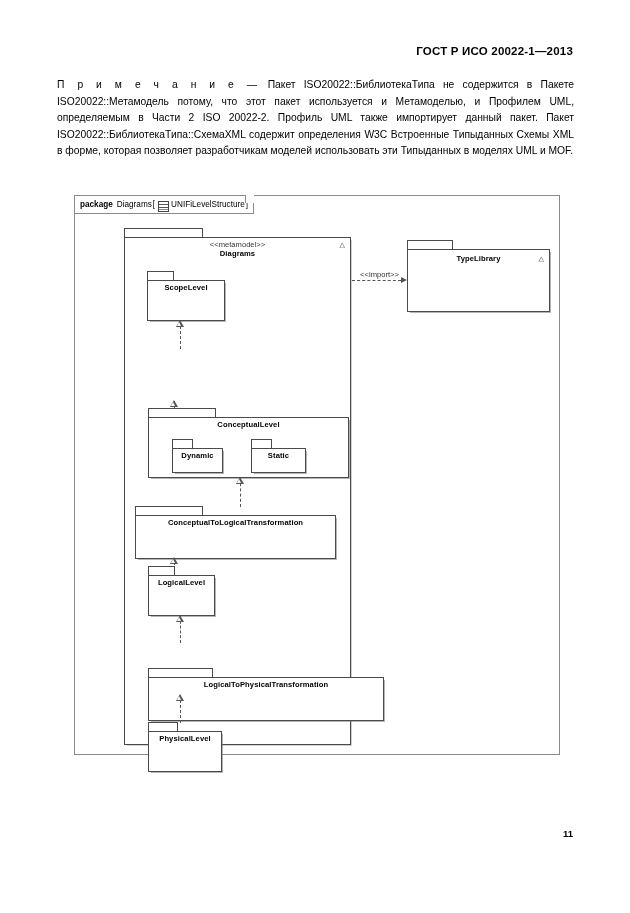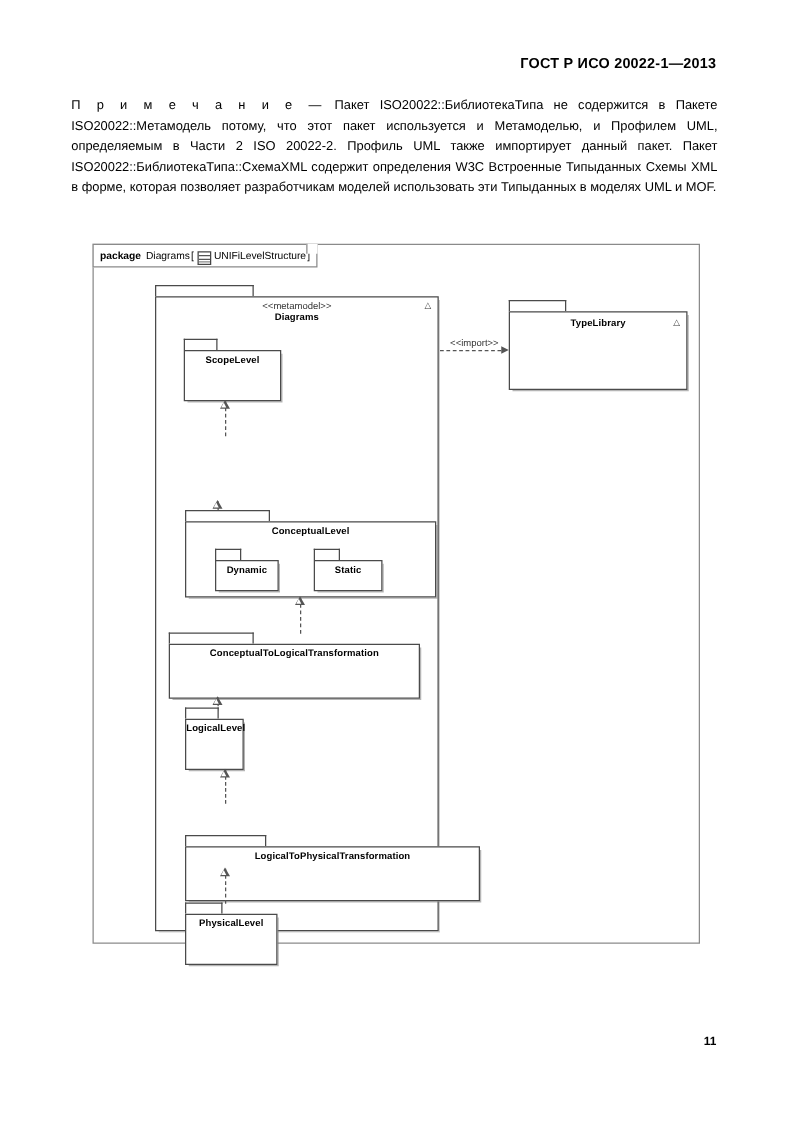--- a/index.html
+++ b/index.html
@@ -251,21 +251,21 @@
       <div class="body">
         <div class="name">ConceptualToLogicalTransformation</div>
       </div>
     </div>
 
     <div class="dep" style="left:93px;top:362px;width:12px;height:11px;">
       <div class="line"></div>
       <div class="head"></div>
     </div>
 
-    <div class="pkg" style="left:73px;top:370px;width:47px;height:50px;">
+    <div class="pkg" style="left:73px;top:370px;width:67px;height:50px;">
       <div class="tab" style="width:27px;"></div>
       <div class="body">
         <div class="name">LogicalLevel</div>
       </div>
     </div>
 
     <div class="dep" style="left:99px;top:420px;width:12px;height:27px;">
       <div class="line"></div>
       <div class="head"></div>
     </div>

